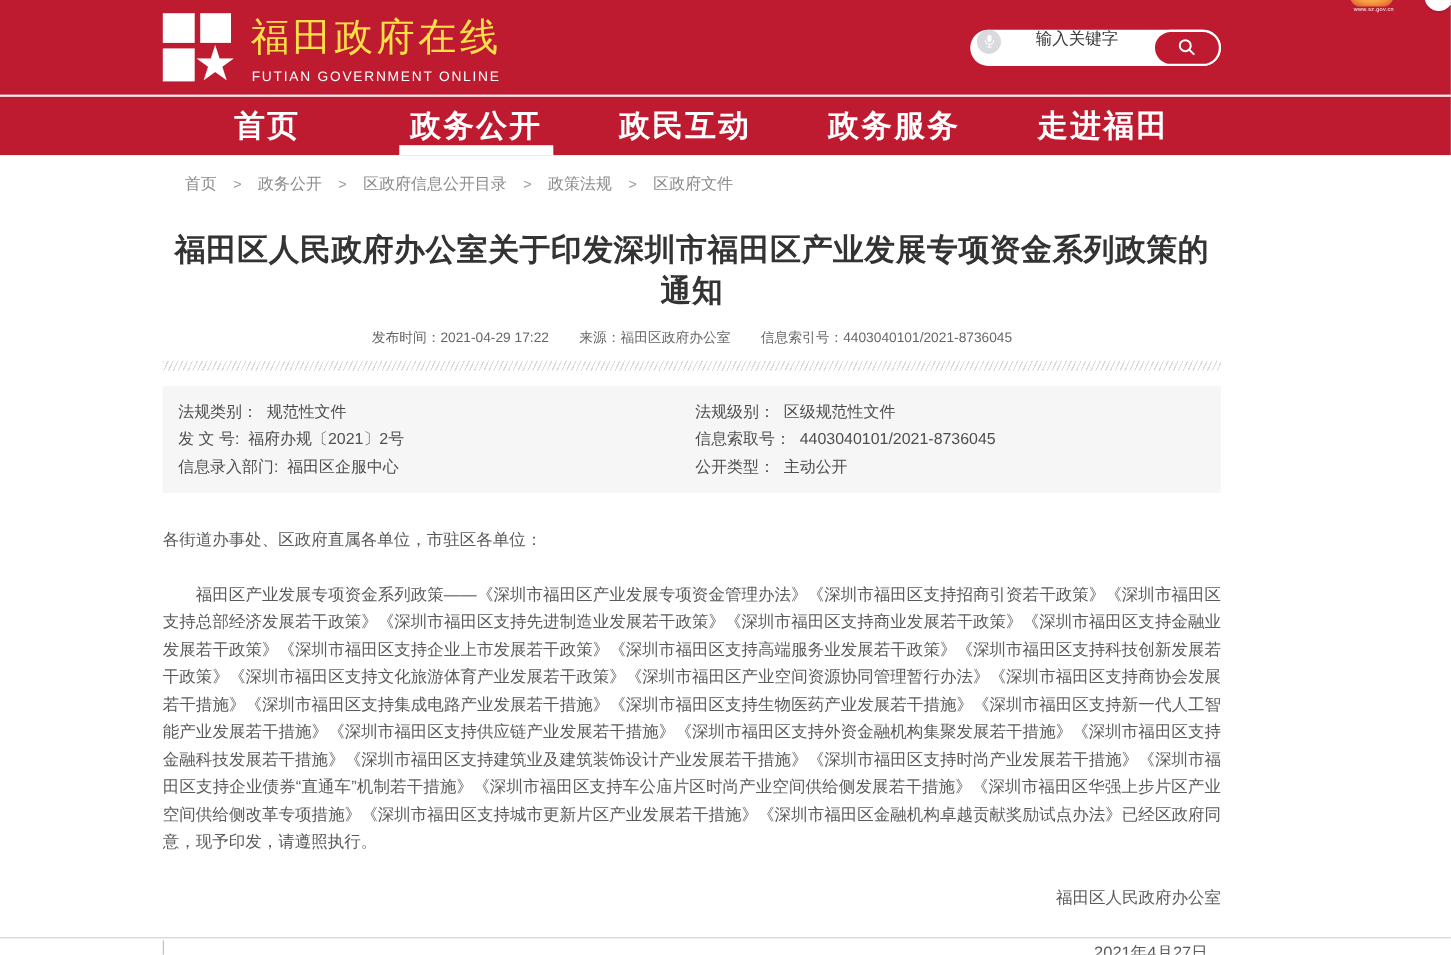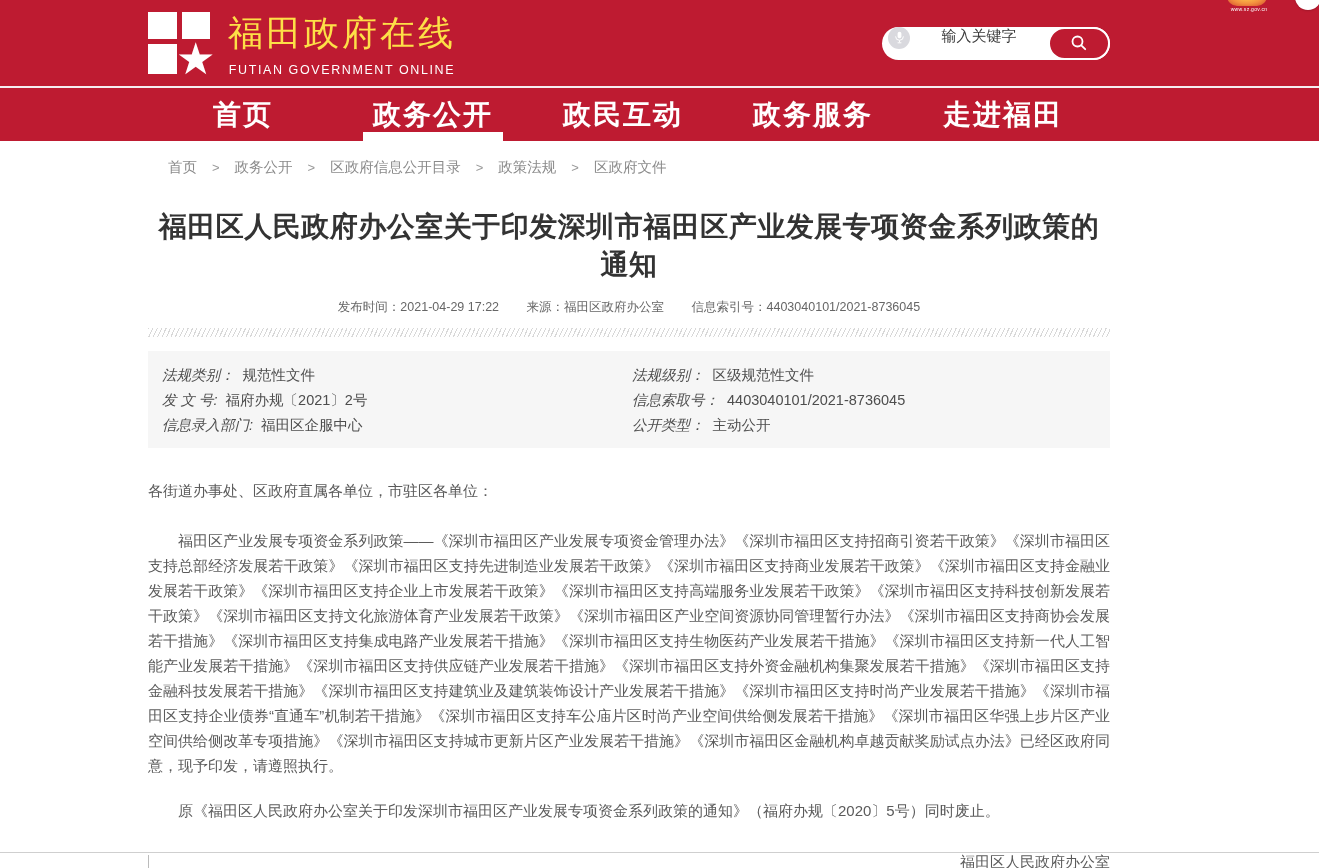--- a/index.html
+++ b/index.html
@@ -61,21 +61,21 @@
                color:#333; letter-spacing:.5px; }
   .doc-meta { margin-top:15px; text-align:center; font-size:12.5px; color:#666; }
   .doc-meta .meta-item { margin:0 12px; }
 
   .hatch-divider { margin-top:12px; height:9px;
       background:repeating-linear-gradient(115deg, #d8d8d8 0 1px, transparent 1px 4px); }
 
   .info-box { margin-top:14px; background:#f6f6f6; padding:12px 0 10px 14px;
               display:grid; grid-template-columns:470px auto; }
   .info-row { line-height:25px; font-size:14.5px; color:#4d4d4d; }
-  .info-label { color:#4d4d4d; margin-right:8px;font-style:italic; }
+  .info-label { color:#4d4d4d; margin-right:8px; }
   .info-value { color:#4d4d4d; }
 
   .doc-body { margin-top:30px; font-size:15px; color:#5b5b5b; line-height:25px; }
   .salutation { }
   .para { text-indent:2em; text-align:justify; }
   .para1 { margin-top:25px; }
   .para2 { margin-top:20px; }
   .sig-line { margin-top:26px; text-align:right; padding-right:0px; }
   .date-line { margin-top:25px; text-align:right; padding-right:12px; }
 
@@ -185,21 +185,20 @@
         </div>
         <div class="info-row">
           <span class="info-label">公开类型：</span><span class="info-value">主动公开</span>
         </div>
       </div>
     </div>
 
     <div class="doc-body">
       <p class="salutation">各街道办事处、区政府直属各单位，市驻区各单位：</p>
       <p class="para para1">福田区产业发展专项资金系列政策——《深圳市福田区产业发展专项资金管理办法》《深圳市福田区支持招商引资若干政策》《深圳市福田区支持总部经济发展若干政策》《深圳市福田区支持先进制造业发展若干政策》《深圳市福田区支持商业发展若干政策》《深圳市福田区支持金融业发展若干政策》《深圳市福田区支持企业上市发展若干政策》《深圳市福田区支持高端服务业发展若干政策》《深圳市福田区支持科技创新发展若干政策》《深圳市福田区支持文化旅游体育产业发展若干政策》《深圳市福田区产业空间资源协同管理暂行办法》《深圳市福田区支持商协会发展若干措施》《深圳市福田区支持集成电路产业发展若干措施》《深圳市福田区支持生物医药产业发展若干措施》《深圳市福田区支持新一代人工智能产业发展若干措施》《深圳市福田区支持供应链产业发展若干措施》《深圳市福田区支持外资金融机构集聚发展若干措施》《深圳市福田区支持金融科技发展若干措施》《深圳市福田区支持建筑业及建筑装饰设计产业发展若干措施》《深圳市福田区支持时尚产业发展若干措施》《深圳市福田区支持企业债券“直通车”机制若干措施》《深圳市福田区支持车公庙片区时尚产业空间供给侧发展若干措施》《深圳市福田区华强上步片区产业空间供给侧改革专项措施》《深圳市福田区支持城市更新片区产业发展若干措施》《深圳市福田区金融机构卓越贡献奖励试点办法》已经区政府同意，现予印发，请遵照执行。</p>
-      <p class="para para2">原《福田区人民政府办公室关于印发深圳市福田区产业发展专项资金系列政策的通知》（福府办规〔2020〕5号）同时废止。</p>
       <p class="sig-line">福田区人民政府办公室</p>
       <p class="date-line">2021年4月27日</p>
     </div>
 
   </main>
 
   <div class="footer-edge">
     <div class="footer-tick"></div>
   </div>
 

